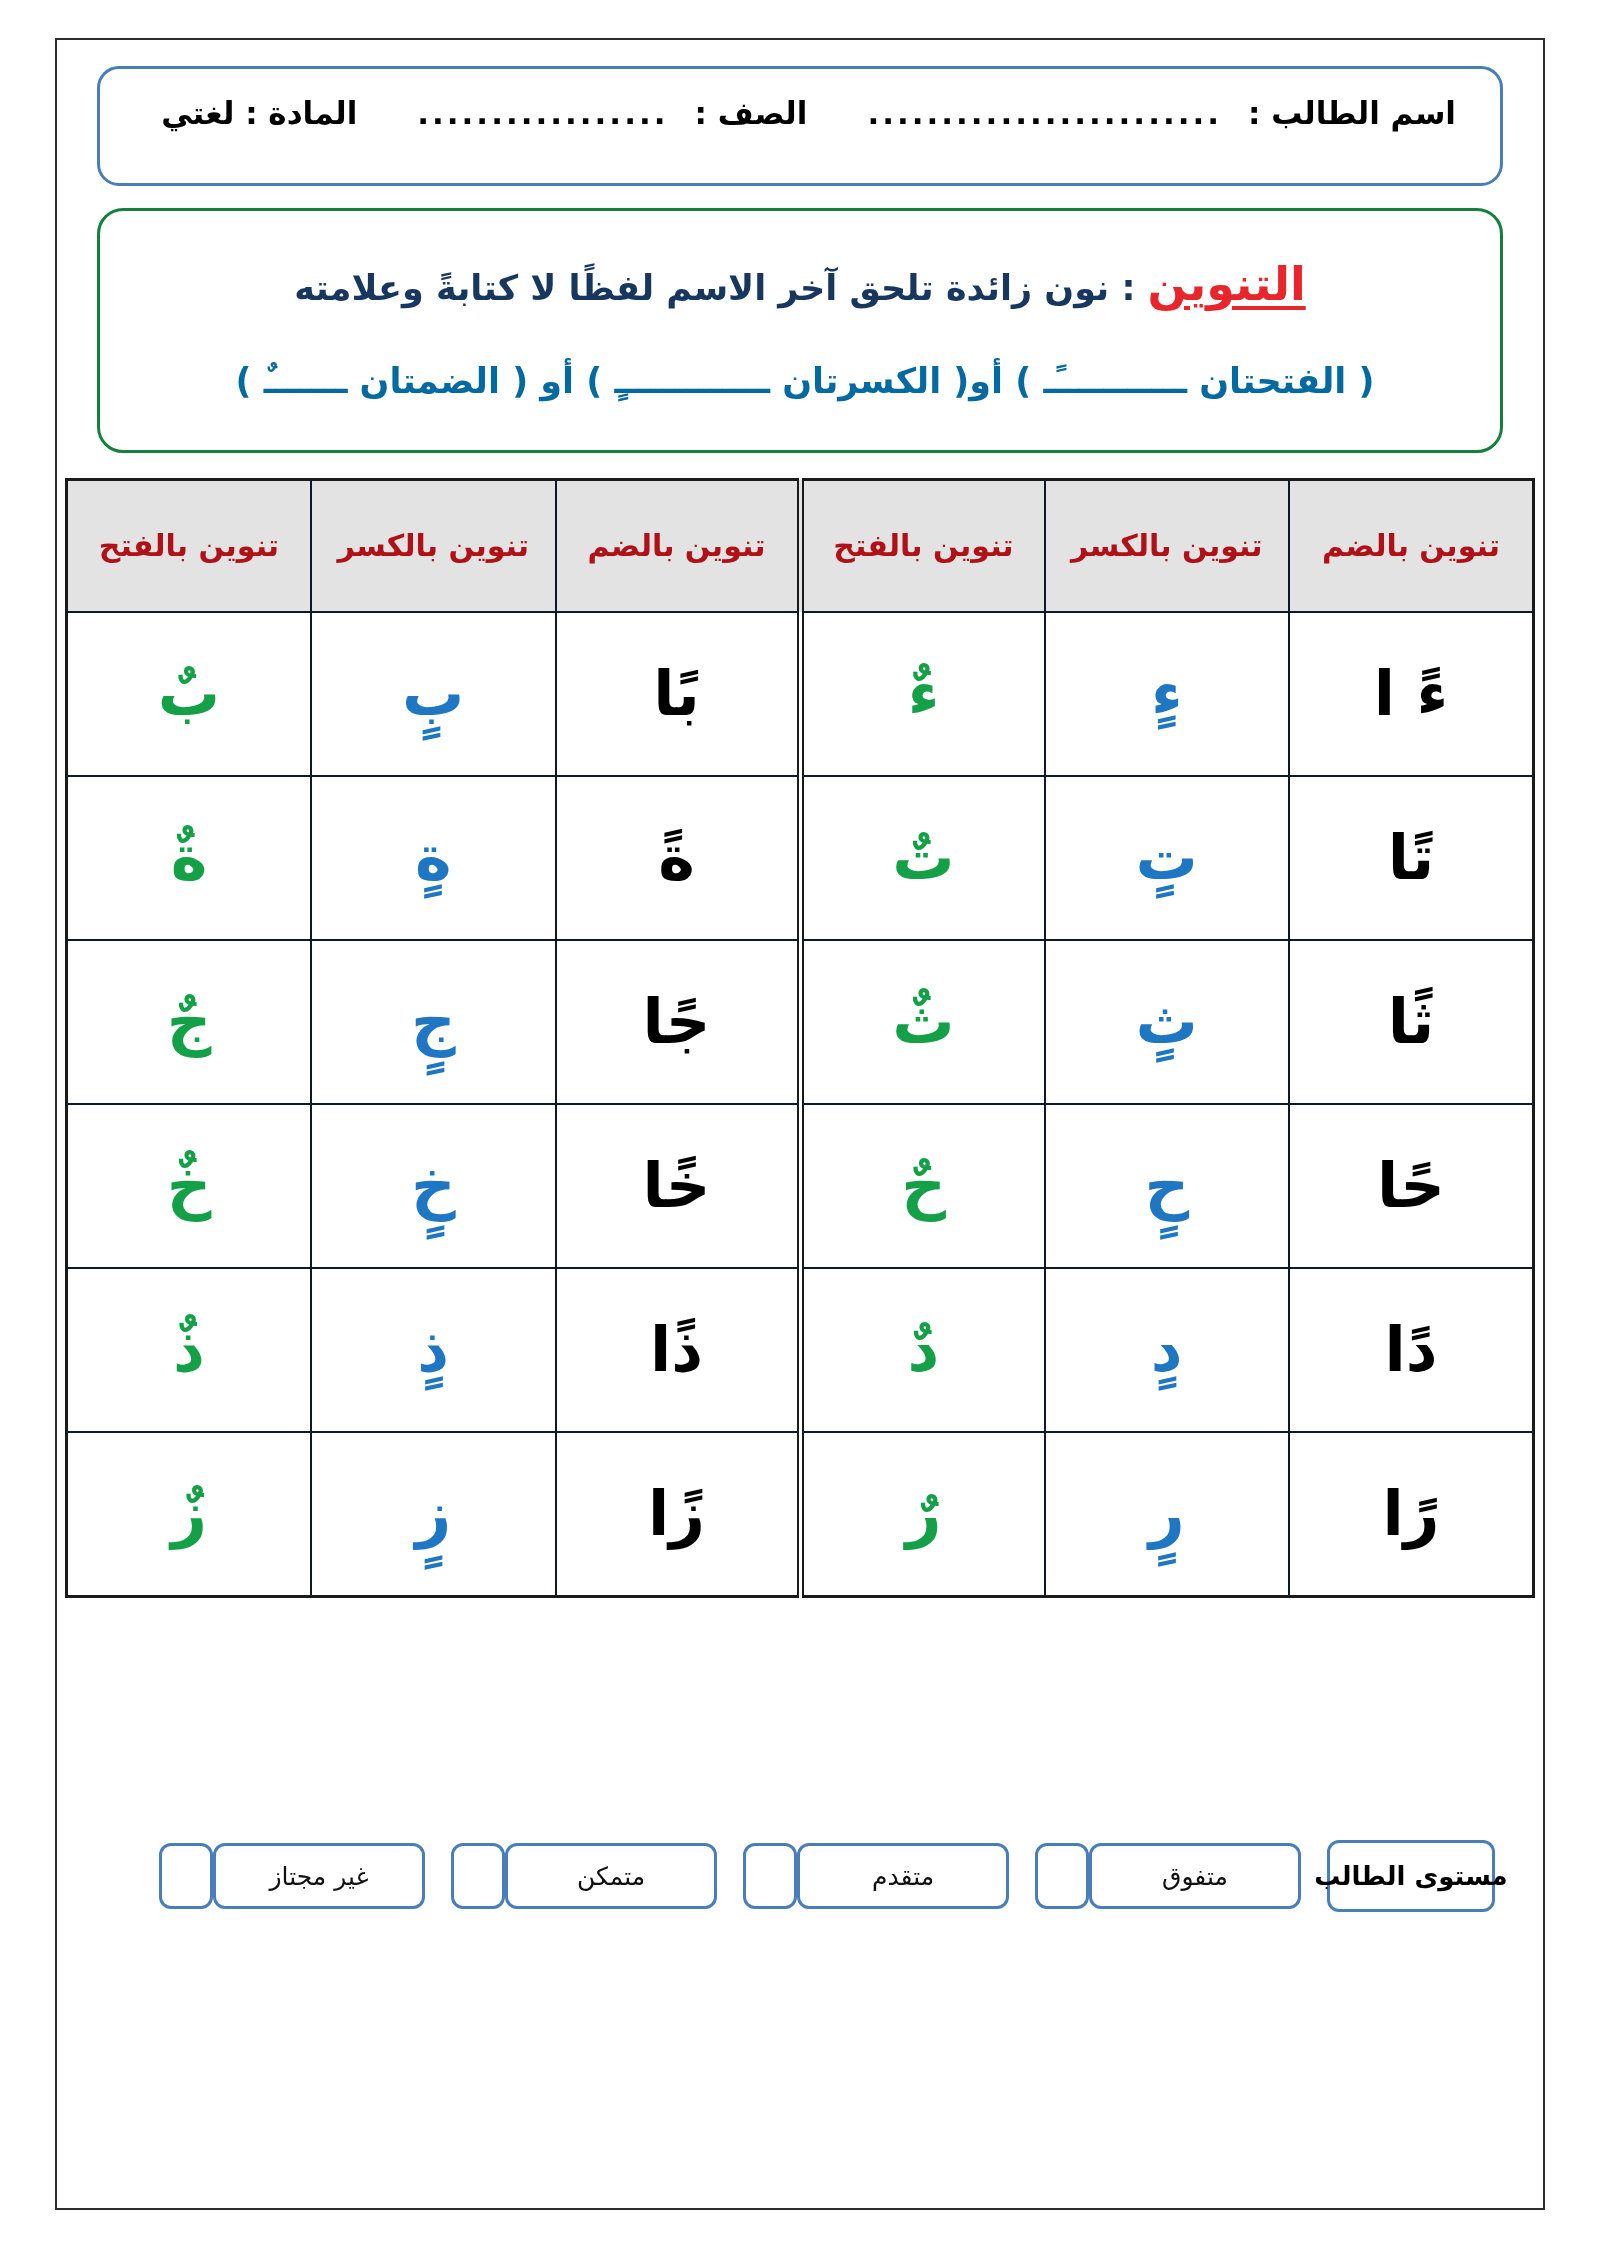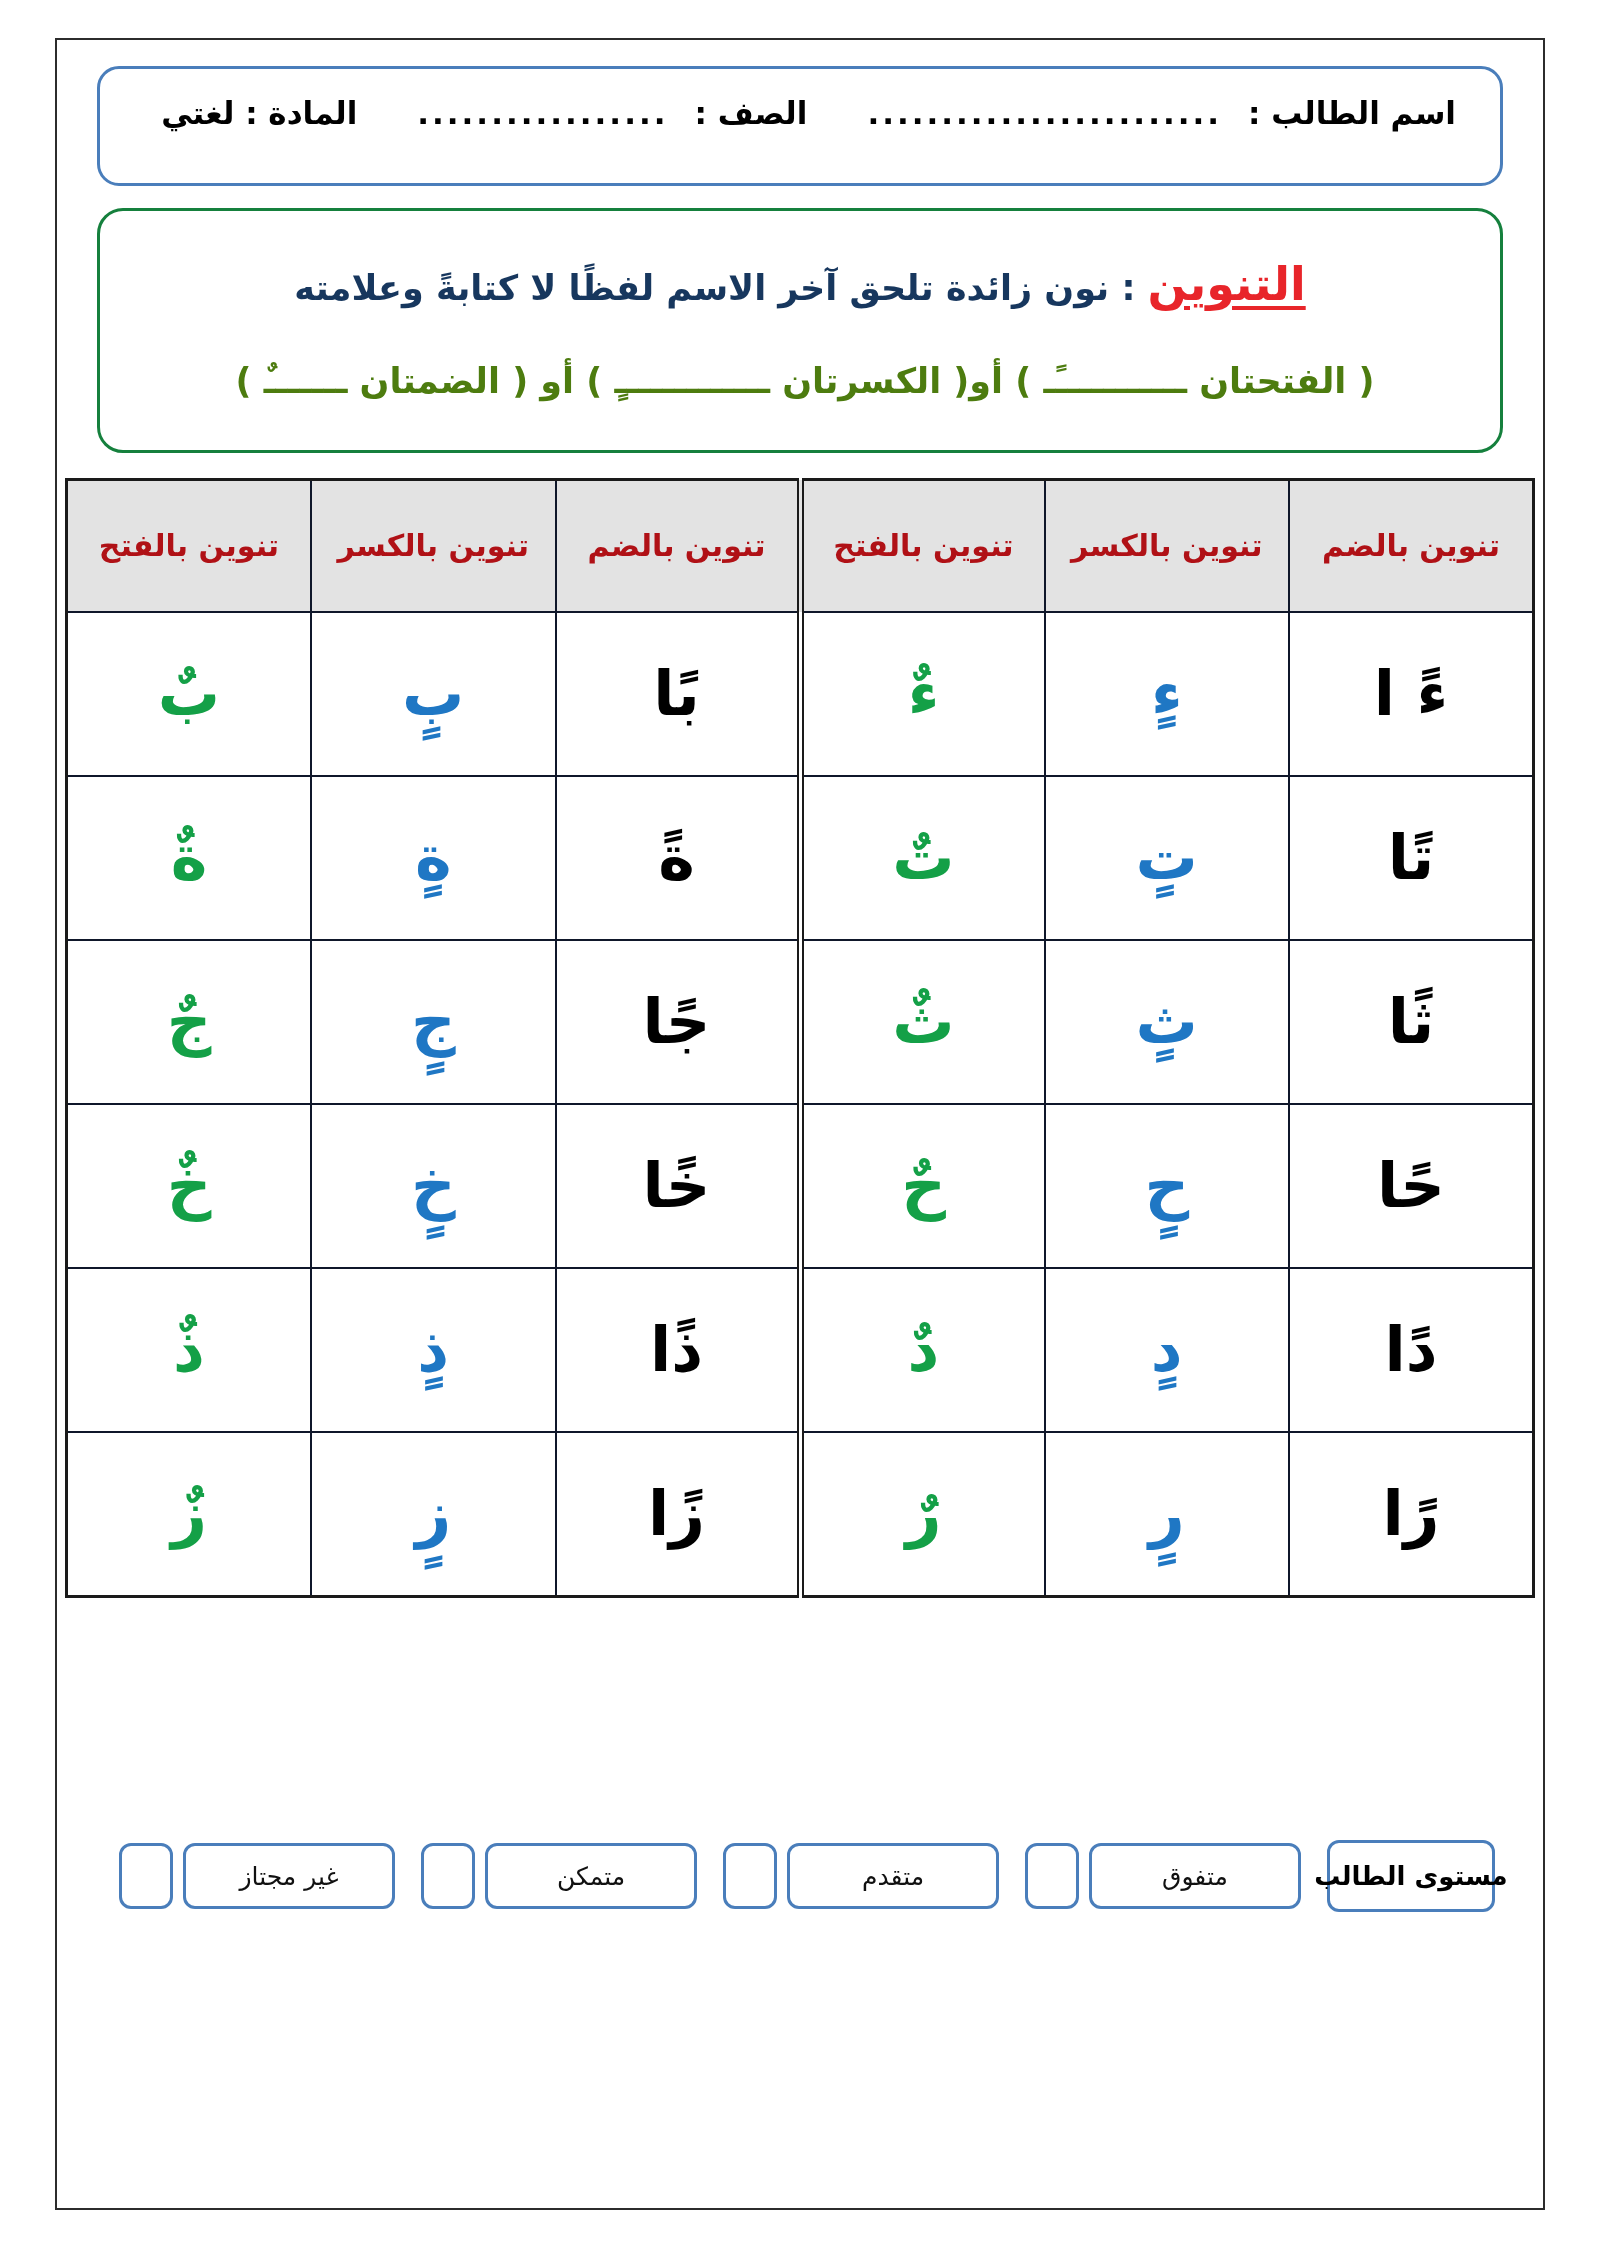--- a/index.html
+++ b/index.html
@@ -117,21 +117,21 @@
   }
   .def-line2 {
     position: absolute;
     top: 150px;
     right: 70px;
     left: 80px;
     text-align: center;
     direction: rtl;
     font-size: 35px;
     font-weight: bold;
-    color: #4d7c0f;
+    color: #0369a1;
     white-space: nowrap;
   }
 
   
   .tbl-wrap {
     position: absolute;
     left: 10px;
     top: 440px;
     width: 1470px;
   }
@@ -202,21 +202,21 @@
     font-size: 26px;
     font-weight: bold;
     color: #000000;
     background: #fff;
     white-space: nowrap;
   }
   .level-item {
     display: flex;
     flex-direction: row;
     align-items: center;
-    gap: 14px;
+    gap: 4px;
   }
   .level-box {
     width: 212px;
     height: 66px;
     border: 3px solid #4a7ebb;
     border-radius: 12px;
     box-sizing: border-box;
     display: flex;
     align-items: center;
     justify-content: center;

